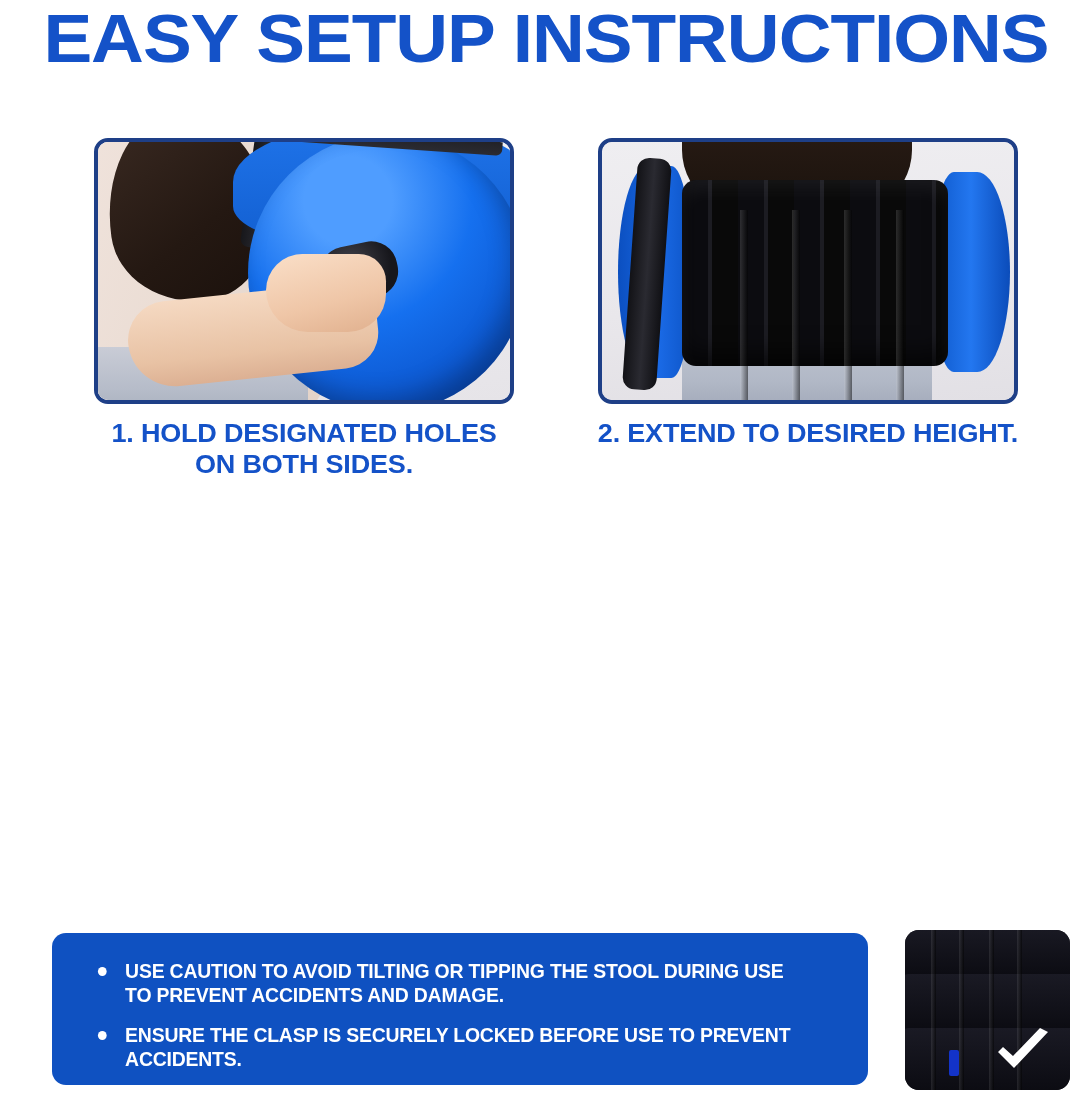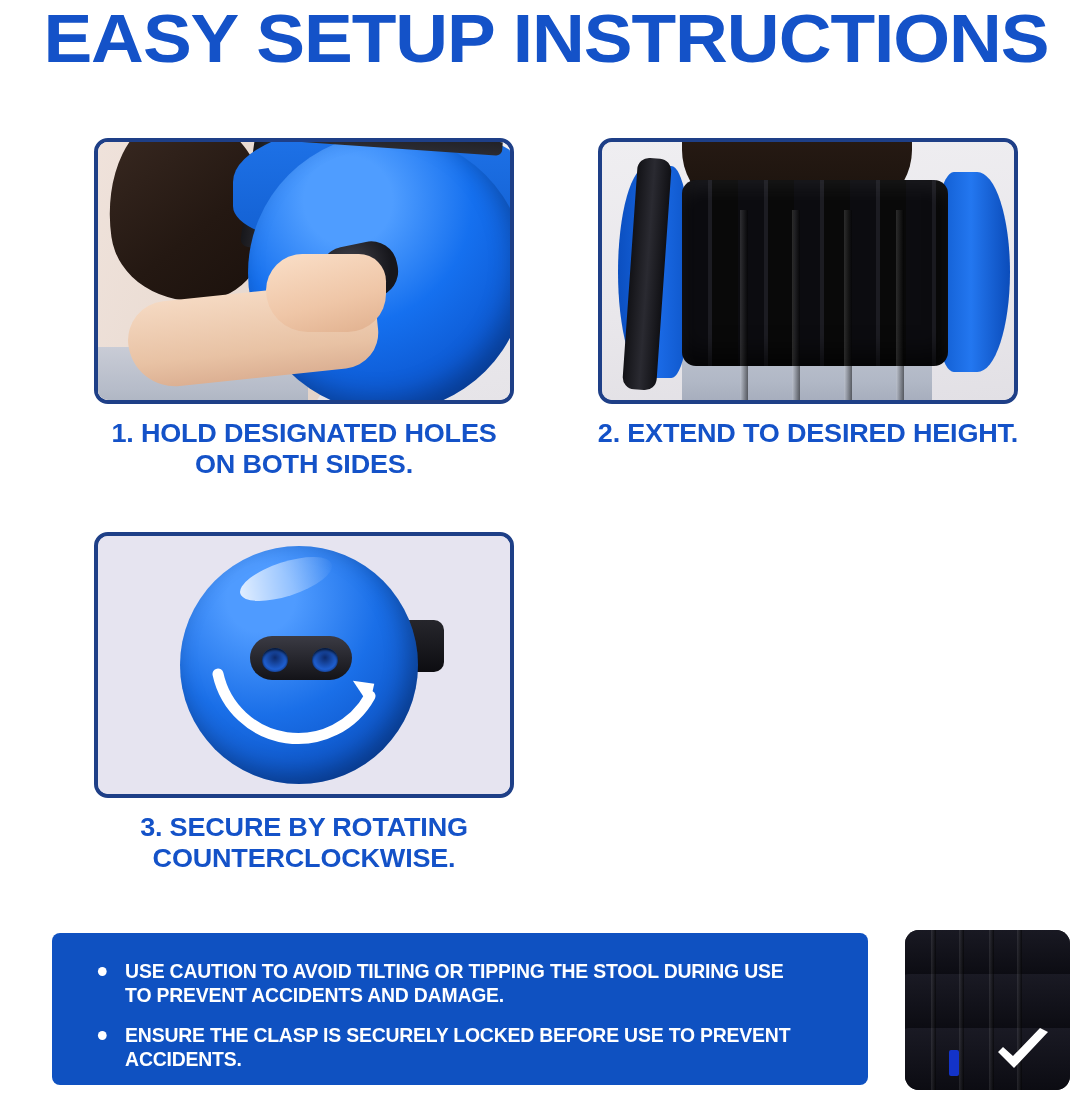--- a/index.html
+++ b/index.html
@@ -231,21 +231,21 @@
     border-radius:10px 10px 14px 14px;
   }
   .s4-strap{
     left:268px;top:30px;width:16px;height:50px;
     background:linear-gradient(180deg,#17171c,#0c0c10);
     border-radius:8px;transform:rotate(10deg);
   }
   
   .warn{
     position:absolute;left:52px;top:933px;width:816px;height:152px;
-    background:#0f51c1;border-radius:8px;
+    background:#0f51c1;border-radius:14px;
   }
   .warn ul{margin:0;padding:26px 40px 0 44px;list-style:none;}
   .warn li{
     position:relative;
     color:#ffffff;
     font-size:20px;font-weight:bold;
     line-height:24px;
     letter-spacing:-0.2px;
     margin-bottom:16px;
     padding-left:30px;
@@ -303,36 +303,20 @@
         <div class="s2-ring" style="left:58px"></div>
         <div class="s2-ring" style="left:110px"></div>
         <div class="s2-ring" style="left:162px"></div>
         <div class="s2-ring" style="left:214px"></div>
       </div>
       <div class="blob s2-strap"></div>
     </div>
     <div class="caption">2. EXTEND TO DESIRED HEIGHT.</div>
   </div>
 
-  <div class="step c1 r2">
-    <div class="photo">
-      <div class="ph-bg s3-bg"></div>
-      <div class="blob s3-tab"></div>
-      <div class="blob s3-disc"></div>
-      <div class="blob s3-gloss"></div>
-      <div class="blob s3-clasp"></div>
-      <div class="s3-hole" style="left:164px"></div>
-      <div class="s3-hole" style="left:214px"></div>
-      <svg class="s3-arrow" viewBox="0 0 238 238">
-        <path d="M38 128 A82 82 0 0 0 190 150" fill="none" stroke="#ffffff" stroke-width="11" stroke-linecap="round"></path>
-        <path d="M176 132 L196 140 L186 160 Z" fill="#ffffff" transform="rotate(-14 186 146)"></path>
-      </svg>
-    </div>
-    <div class="caption">3. SECURE BY ROTATING COUNTERCLOCKWISE.</div>
-  </div>
 
 </div>
 
 <div class="warn">
   <ul>
     <li>
       <span class="dot"></span>
       <span>USE CAUTION TO AVOID TILTING OR TIPPING THE STOOL DURING USE TO PREVENT ACCIDENTS AND DAMAGE.</span>
     </li>
     <li>

